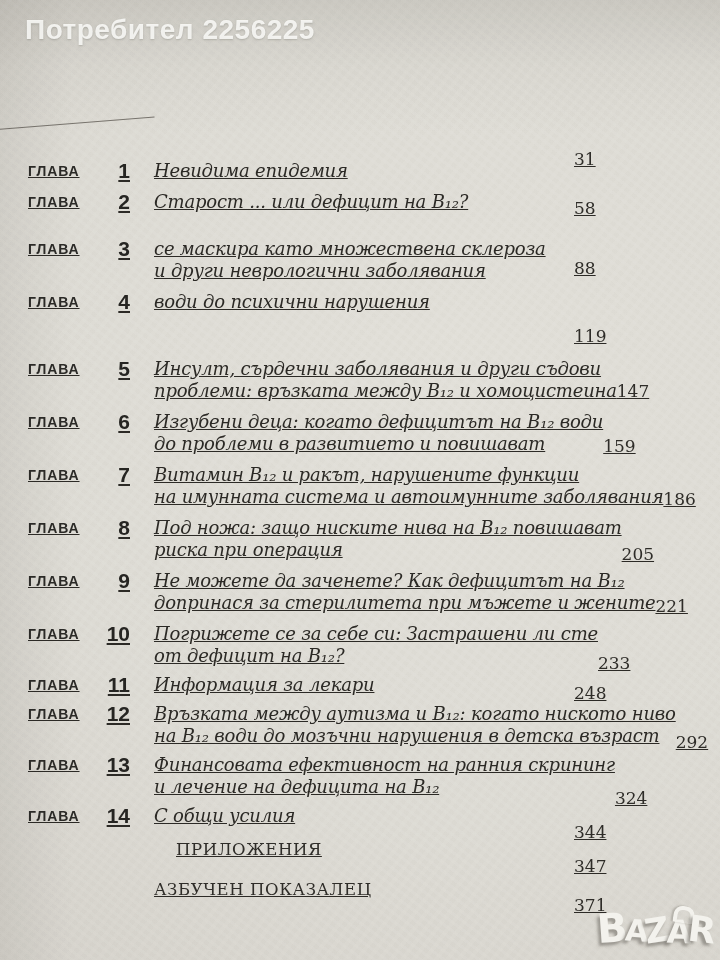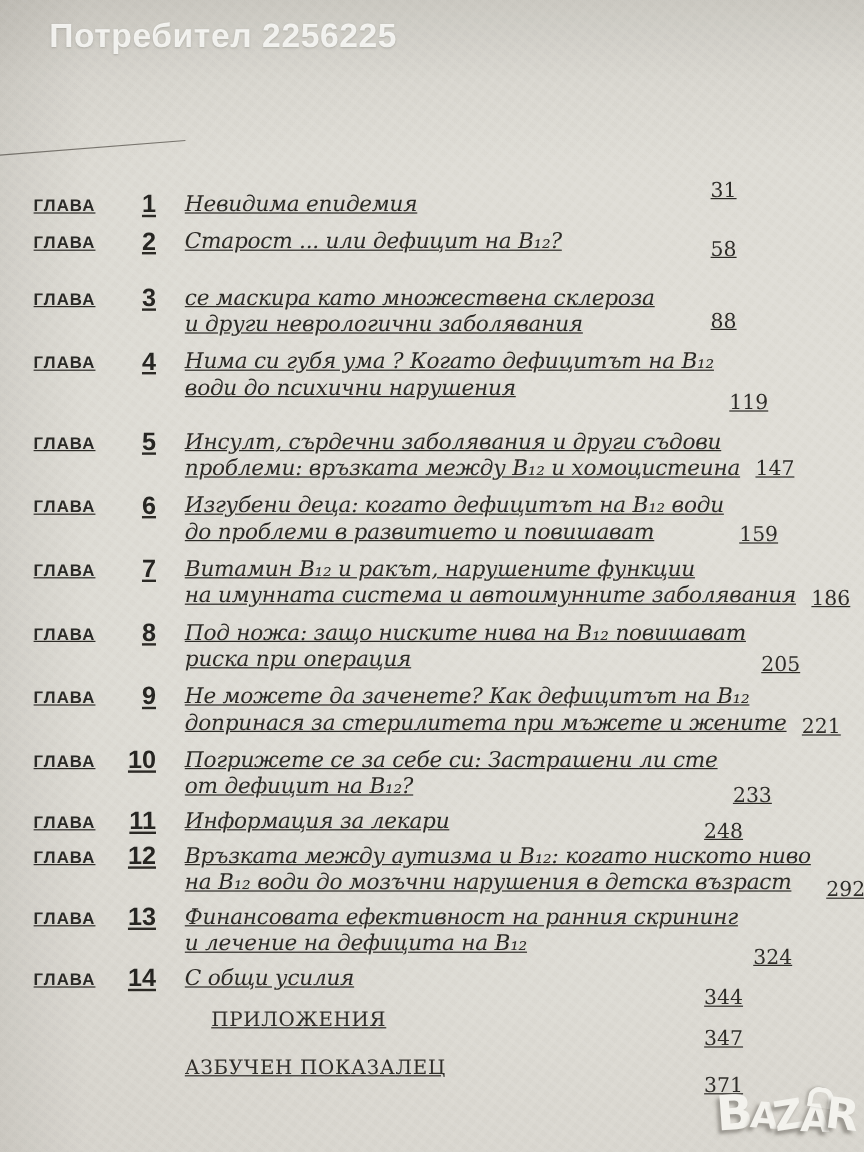--- a/index.html
+++ b/index.html
@@ -19,21 +19,20 @@
     position:absolute;inset:0;pointer-events:none;opacity:.5;
     background:
       repeating-linear-gradient(37deg, rgba(255,255,255,0.03) 0 3px, rgba(90,88,82,0.02) 3px 7px),
       repeating-linear-gradient(-53deg, rgba(255,255,255,0.025) 0 4px, rgba(90,88,82,0.018) 4px 9px);
   }
   .watermark-user{
     position:absolute;top:14px;left:25px;
     font-size:28px;font-weight:700;letter-spacing:.5px;
     color:rgba(253,253,250,0.85);
     text-shadow:0 1px 2px rgba(110,108,100,0.35);
-    margin-left:16px;
   }
   .page-rule{
     position:absolute;top:129px;left:-3px;width:158px;height:1.4px;
     background:#55524b;opacity:.75;
     transform:rotate(-4.5deg);transform-origin:left center;
   }
   .toc{
     position:absolute;top:160px;left:0;right:0;
     padding:0 88px 0 28px;
     color:#2c2a26;
@@ -60,21 +59,21 @@
   .tline{
     font-family:"DejaVu Serif",serif;font-style:italic;
     font-size:18px;line-height:22px;letter-spacing:-0.2px;
     white-space:nowrap;color:#2b2925;
   }
   .bmline{
     font-style:normal;font-size:16.5px;letter-spacing:.6px;
     color:#2f2d29;
   }
   .col-page{
-    align-self:end;text-align:center;
+    align-self:end;text-align:left;
     font-family:"DejaVu Serif",serif;font-size:17px;line-height:22px;
     color:#2e2c28;
   }
   
   .toc-row:nth-child(1)  .col-page{transform:translateY(-12px);}
   .toc-row:nth-child(2)  .col-page{transform:translateY(-10px);margin-top:16px;}
   .toc-row:nth-child(3)  .col-page{transform:translateY(-3px);}
   .toc-row:nth-child(4)  .col-page{transform:translateY(-2px);margin-top:36px;}
   .toc-row:nth-child(5)  .col-page{transform:translateY(0);}
   .toc-row:nth-child(6)  .col-page{transform:translateY(2px);}
@@ -140,21 +139,20 @@
         <div class="col-title">
           <div class="tline">се маскира като множествена склероза</div>
           <div class="tline">и други неврологични заболявания</div>
         </div>
         <div class="col-page">88</div>
       </div>
       <div class="toc-row">
         <div class="col-label">ГЛАВА</div>
         <div class="col-num">4</div>
         <div class="col-title">
-          <div class="tline">Нима си губя ума ? Когато дефицитът на B₁₂</div>
           <div class="tline">води до психични нарушения</div>
         </div>
         <div class="col-page">119</div>
       </div>
       <div class="toc-row">
         <div class="col-label">ГЛАВА</div>
         <div class="col-num">5</div>
         <div class="col-title">
           <div class="tline">Инсулт, сърдечни заболявания и други съдови</div>
           <div class="tline">проблеми: връзката между B₁₂ и хомоцистеина</div>

